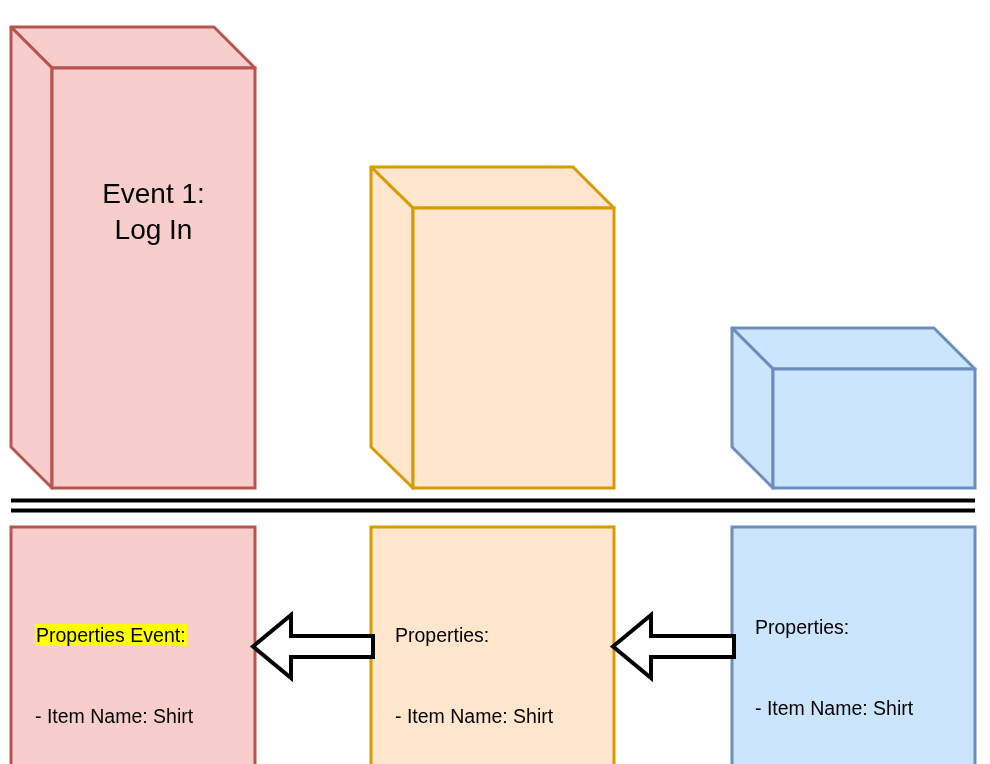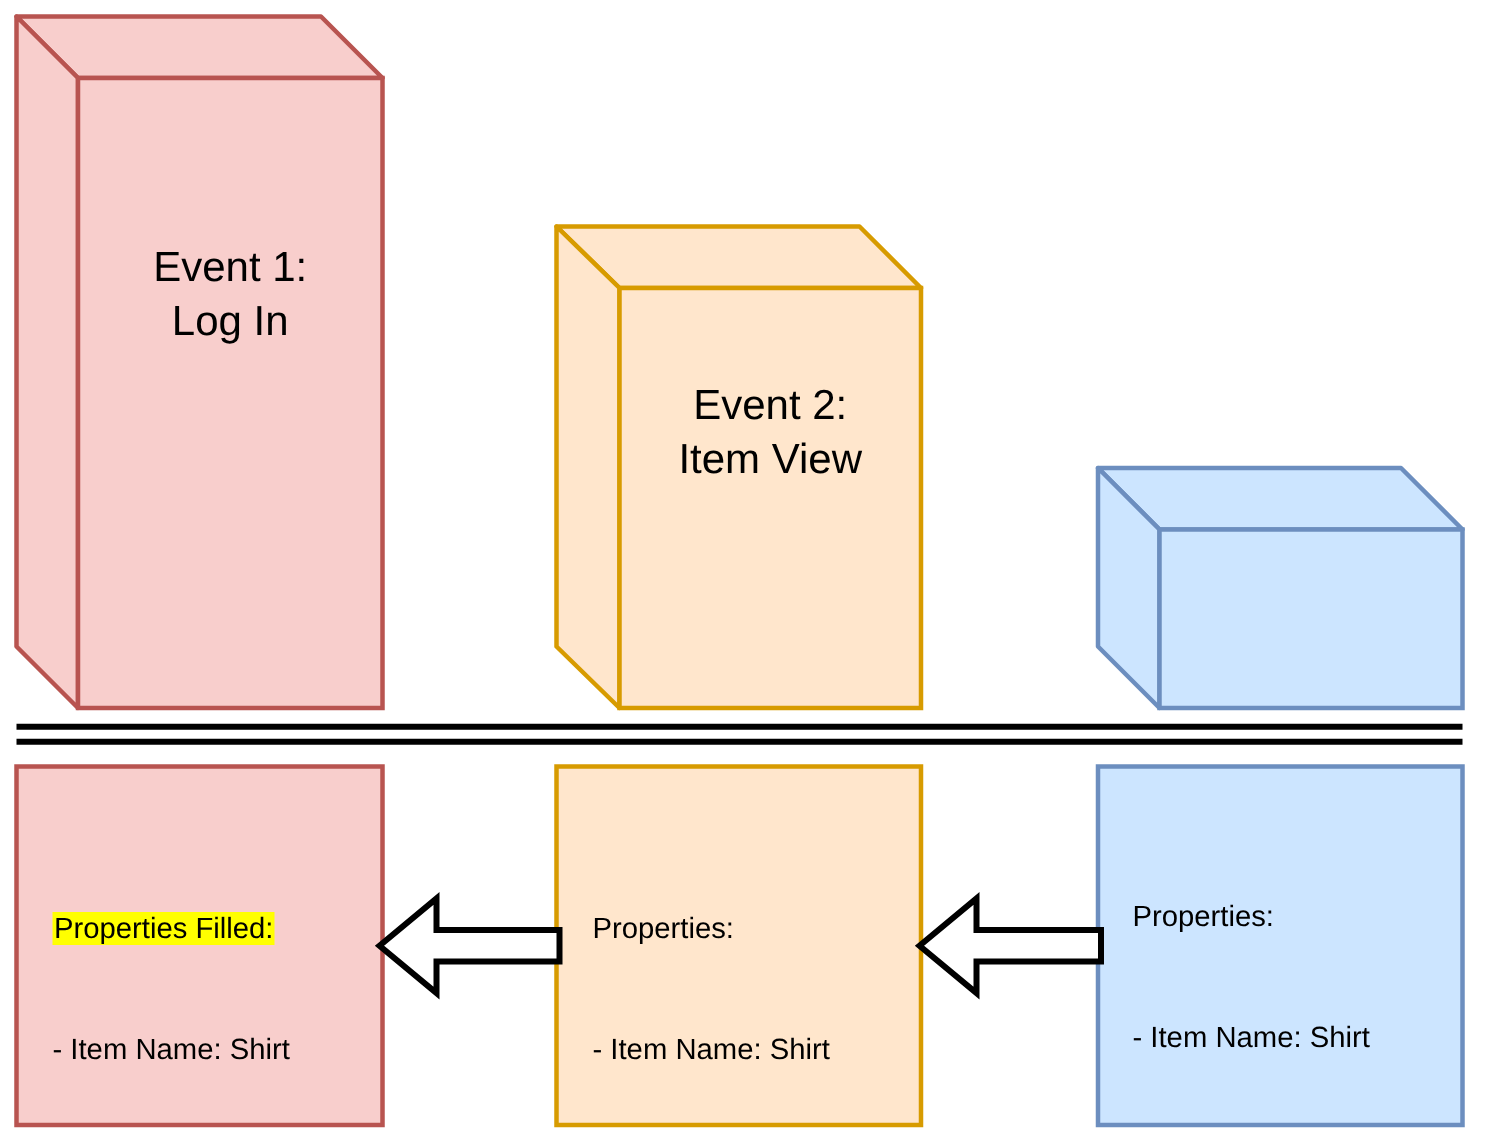--- a/index.html
+++ b/index.html
@@ -10,21 +10,21 @@
   body {
     width: 990px;
     height: 764px;
     position: relative;
     overflow: hidden;
     font-family: "Liberation Sans", sans-serif;
     color: #000000;
   }
   #stage {
     position: absolute;
-    left: 0; top: 0;
+    left: 0; top: 16px;
     width: 990px;
     height: 548px;
   }
   svg.layer {
     position: absolute;
     left: 0; top: 0;
     width: 990px;
     height: 764px;
     pointer-events: none;
   }
@@ -86,26 +86,24 @@
     <rect x="371" y="511" width="243" height="239" fill="#ffe6cc" stroke="#d79b00" stroke-width="3"></rect>
     <rect x="732" y="511" width="243" height="239" fill="#cce5ff" stroke="#6c8ebf" stroke-width="3"></rect>
 
     <polygon points="253,630.5 291,599 291,620 373,620 373,641 291,641 291,662" fill="#ffffff" stroke="#000000" stroke-width="4" stroke-linejoin="miter"></polygon>
     <polygon points="613,630.5 651,599 651,620 734,620 734,641 651,641 651,662" fill="#ffffff" stroke="#000000" stroke-width="4" stroke-linejoin="miter"></polygon>
   </svg>
 
   <div class="cube-label" style="left:52px; top:160px; width:203px;">Event 1:
 Log In</div>
 
-  <div class="cube-label" style="left:413px; top:252px; width:201px;">Event 2:
-Item View</div>
 
 
   <div class="prop-text" style="left:35px; top:552px; width:212px;">
-    <span class="prop-line"><span class="hl">Properties Filled:</span></span>
+    <span class="prop-line"><span class="hl">Properties Event:</span></span>
     <span class="prop-line">- Item Name: Shirt</span>
     
     
   </div>
 
   <div class="prop-text" style="left:395px; top:552px; width:212px;">
     <span class="prop-line">Properties:</span>
     <span class="prop-line">- Item Name: Shirt</span>
     
     

